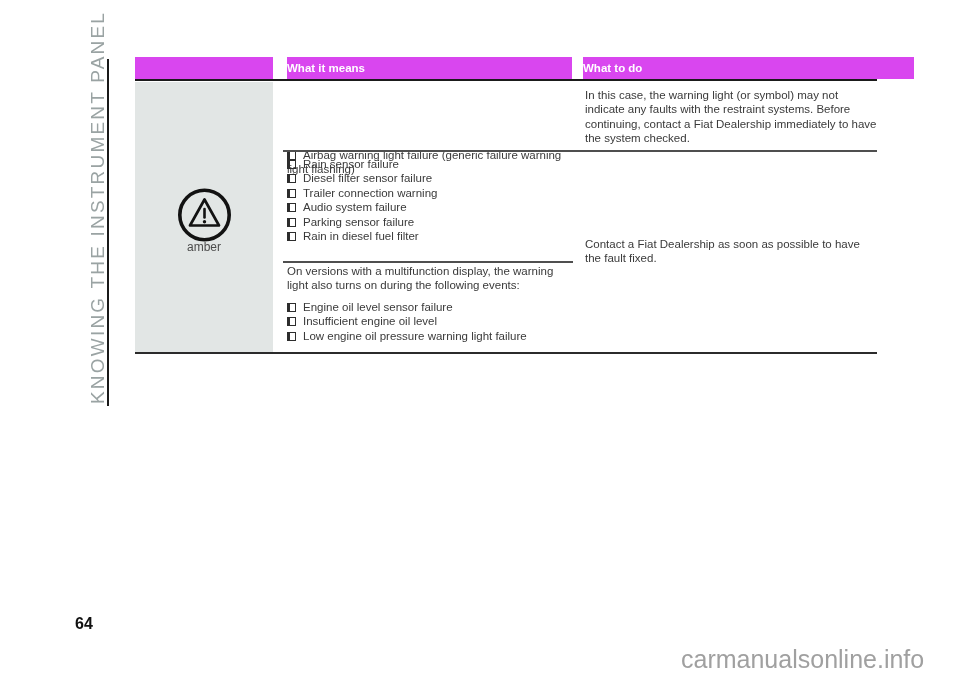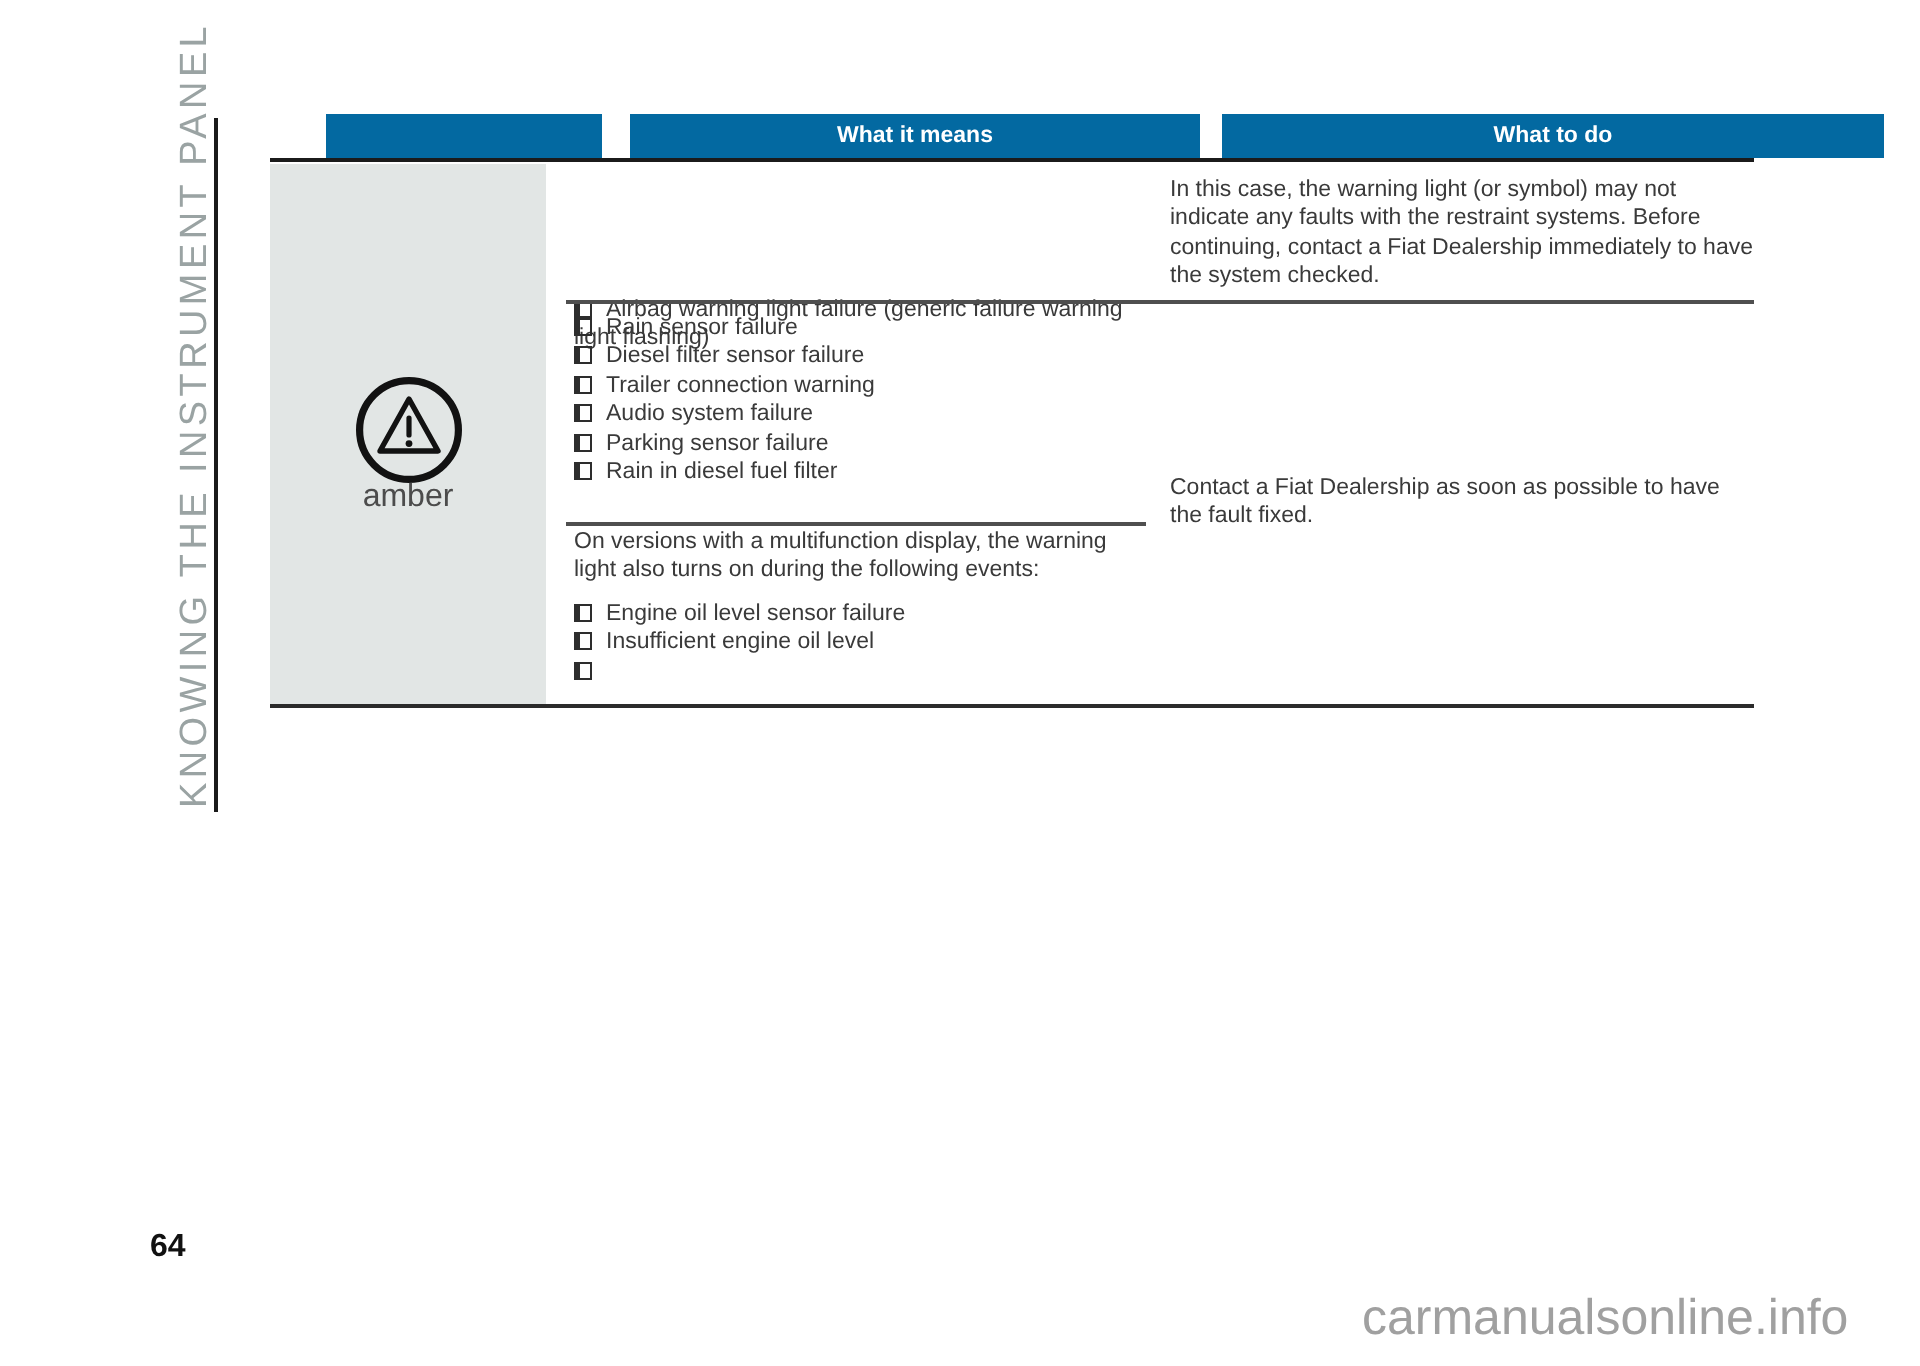--- a/index.html
+++ b/index.html
@@ -30,27 +30,26 @@
     top: 59px;
     width: 2px;
     height: 347px;
     background: #1a1a1a;
   }
   
   .hdr-cell {
     position: absolute;
     top: 57px;
     height: 22px;
-    background: #0369a1;
+    background: #d946ef;
     color: #ffffff;
     font-size: 11.5px;
     font-weight: bold;
     line-height: 22px;
-    text-align: center;
-    margin-left: 28px;
+    text-align: left;
   }
   .hdr-icon  { left:135px; width:138px; }
   .hdr-means { left:287px; width:285px; }
   .hdr-todo  { left:583px; width:331px; }
   .hdr-rule {
     position: absolute;
     left: 135px;
     top: 79px;
     width: 742px;
     height: 2px;
@@ -71,21 +70,21 @@
     top: 186px;
     width: 57px;
     height: 58px;
   }
   .amber-label {
     position: absolute;
     left: 135px;
     top: 240px;
     width: 138px;
     text-align: center;
-    font-size: 16px;
+    font-size: 12px;
     color: #4c4c4c;
   }
   
   .cell-text {
     position: absolute;
     font-size: 11.5px;
     line-height: 14.4px;
     color: #3a3a3a;
   }
   .means-r1 { left:287px; top:103px; width:276px;margin-top:45px; }
@@ -182,21 +181,21 @@
     <div class="li"><span class="bullet"></span><span>Parking sensor failure</span></div>
     <div class="li"><span class="bullet"></span><span>Rain in diesel fuel filter</span></div>
   </div>
   <div class="cell-text todo-r23">Contact a Fiat Dealership as soon as possible to have the fault fixed.</div>
   <div class="div-r2"></div>
 
   <div class="cell-text means-r3-intro">On versions with a multifunction display, the warning light also turns on during the following events:</div>
   <div class="cell-text means-list-r3">
     <div class="li"><span class="bullet"></span><span>Engine oil level sensor failure</span></div>
     <div class="li"><span class="bullet"></span><span>Insufficient engine oil level</span></div>
-    <div class="li"><span class="bullet"></span></div>
+    <div class="li"><span class="bullet"></span><span>Low engine oil pressure warning light failure</span></div>
   </div>
 
   <div class="table-bottom"></div>
 
   <div class="page-number">64</div>
   <div class="watermark">carmanualsonline.info</div>
 
 </div>
 
 </body></html>

